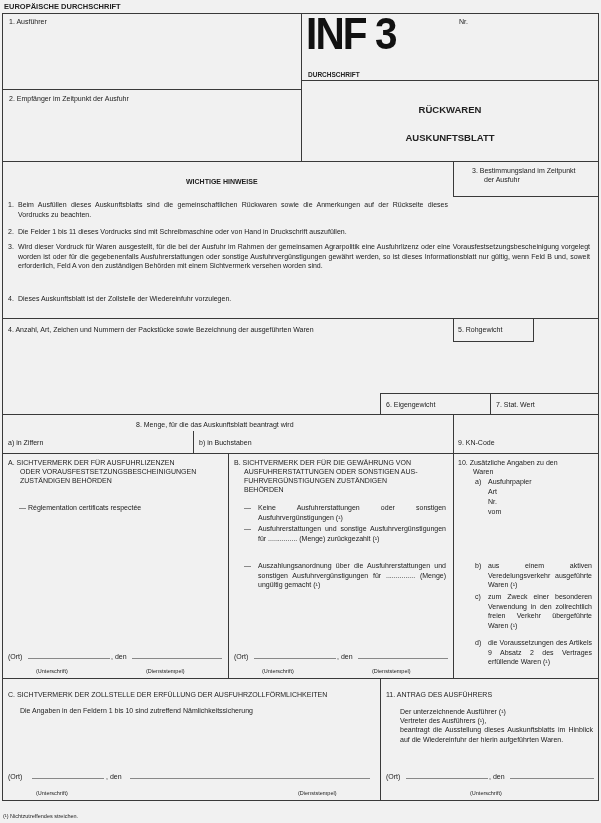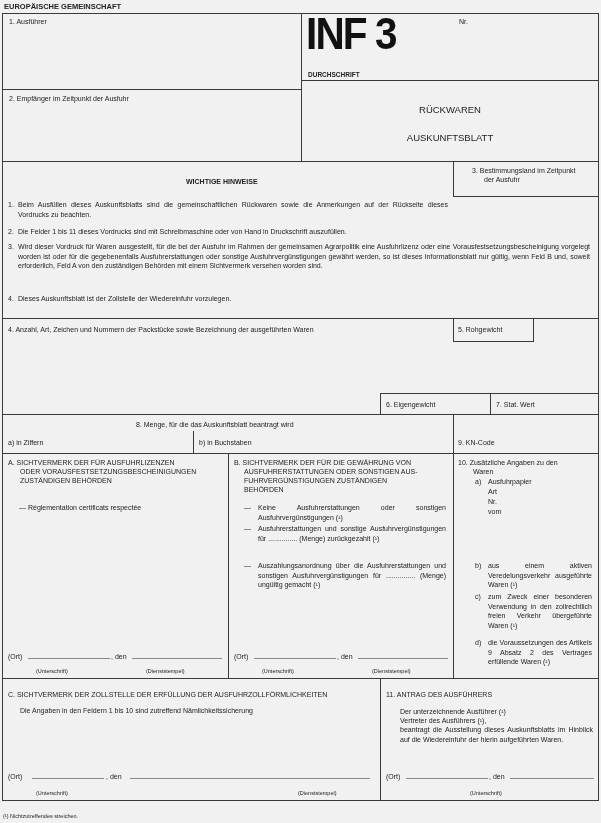--- a/index.html
+++ b/index.html
@@ -6,21 +6,21 @@
   html, body { width: 601px; height: 823px; background: #f1f1f1; overflow: hidden; }
   body { font-family: "Liberation Sans", sans-serif; color: #1a1a1a; font-size: 7px; position: relative; }
   .abs { position: absolute; }
   .ln { position: absolute; background: #3a3a3a; }
   .h { height: 1px; }
   .v { width: 1px; }
   .t { position: absolute; font-size: 7px; line-height: 9px; white-space: nowrap; color: #222; }
   .tb { font-weight: bold; }
   .para { position: absolute; font-size: 7px; line-height: 9.5px; color: #222; text-align: justify; }
   .inf { position: absolute; left: 306px; top: 14px; font-size: 44px; font-weight: bold; letter-spacing: -2px; line-height: 40px; color: #111; font-family: "Liberation Sans", sans-serif; transform: scaleX(0.92); transform-origin: left top; }
-  .title-big { position: absolute; font-weight: normal; font-size: 9.5px; color: #222; text-align: center; }
+  .title-big { position: absolute; font-weight: bold; font-size: 9.5px; color: #222; text-align: center; }
   .fill { border-bottom: 1px solid #888; position: absolute; height: 1px; }
 </style>
 </head>
 <body>
 
 <div>
 
   <div class="ln h" style="left:2px;top:13px;width:597px;"></div>
   <div class="ln v" style="left:2px;top:13px;height:788px;"></div>
   <div class="ln v" style="left:598px;top:13px;height:788px;"></div>
@@ -49,21 +49,21 @@
   <div class="ln v" style="left:453px;top:414px;height:39px;"></div>
   <div class="ln h" style="left:2px;top:453px;width:597px;"></div>
 
   <div class="ln v" style="left:228px;top:453px;height:225px;"></div>
   <div class="ln v" style="left:453px;top:453px;height:225px;"></div>
   <div class="ln h" style="left:2px;top:678px;width:597px;"></div>
 
   <div class="ln v" style="left:380px;top:678px;height:122px;"></div>
 </div>
 
-<div class="t tb" style="left:4px;top:2px;font-size:7.5px;">EUROPÄISCHE GEMEINSCHAFT</div>
+<div class="t tb" style="left:4px;top:2px;font-size:7.5px;">EUROPÄISCHE DURCHSCHRIFT</div>
 
 <div class="t" style="left:9px;top:17px;">1.  Ausführer</div>
 <div class="abs" style="left:4px;top:28px;width:295px;height:59px;"></div>
 
 <div class="t" style="left:9px;top:94px;">2.  Empfänger im Zeitpunkt der Ausfuhr</div>
 <div class="abs" style="left:4px;top:105px;width:295px;height:54px;"></div>
 
 <div class="inf">INF 3</div>
 <div class="t" style="left:459px;top:17px;">Nr.</div>
 <div class="abs" style="left:472px;top:15px;width:124px;height:50px;"></div>

